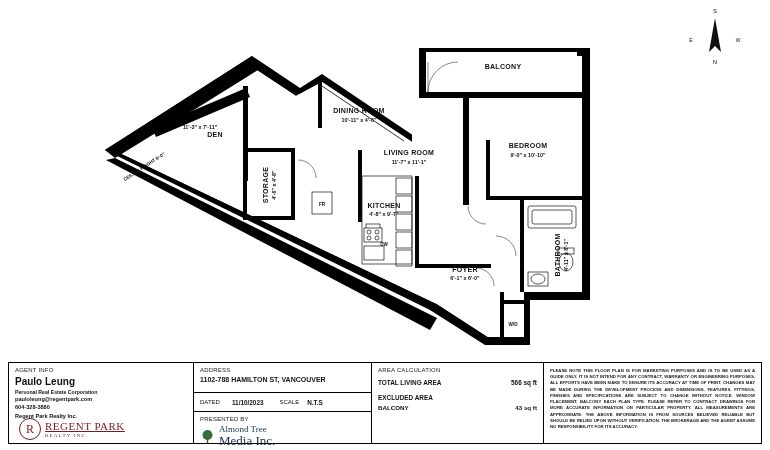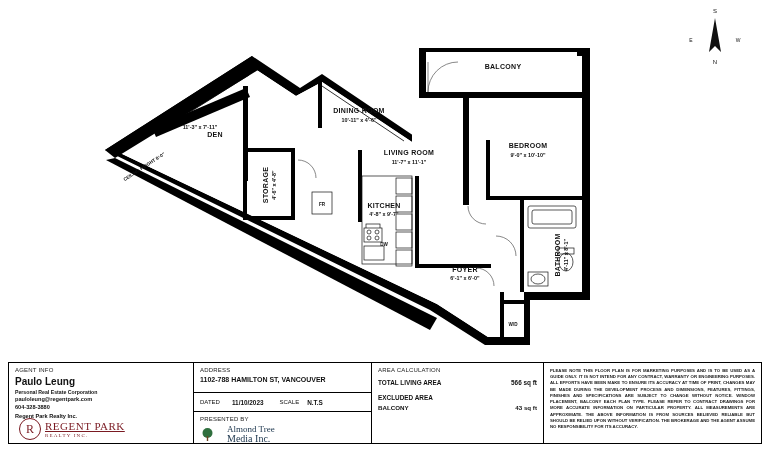--- a/index.html
+++ b/index.html
@@ -114,27 +114,27 @@
     padding: 4px 6px;
   }
   .addr-top { border-bottom: 1px solid #000; height: 30px; }
   .addr-mid { border-bottom: 1px solid #000; height: 19px; display:flex; align-items:center;}
   .addr-bot { height: 32px; }
   .addr-val { font-size: 7px; font-weight: bold; }
   .dated-lbl { font-size: 6px; }
   .dated-val { font-size: 6.4px; font-weight: bold; margin-left: 12px;}
   .scale-lbl { font-size: 6px; margin-left: 16px;}
   .scale-val { font-size: 6.4px; font-weight: bold; margin-left: 8px;}
-  #atlogo { display: flex; align-items: center; gap: 12px; margin-top: 2px;}
+  #atlogo { display: flex; align-items: center; gap: 4px; margin-top: 2px;}
   #atlogo .tree {
     width: 15px; height: 15px; position: relative;
   }
   #atlogo .txt { font-family: "Liberation Serif", serif; line-height: 1.05;}
   #atlogo .txt .t1 { font-size: 9px; color:#18324a; display:block;}
-  #atlogo .txt .t2 { font-size: 10px; color:#18324a; display:block;}
+  #atlogo .txt .t2 { font-size: 13px; color:#18324a; display:block;}
 
   
   .area-row { display: flex; justify-content: space-between; font-size: 6.4px; font-weight: bold; margin-top: 6px;}
   .area-sub { font-size: 6.4px; font-weight: bold; margin-top: 8px;}
   .area-row2 { display: flex; justify-content: space-between; font-size: 6.2px; font-weight: bold; margin-top: 3px;}
 
   .note-text {
     font-size: 4.3px;
     line-height: 1.45;
     font-weight: bold;

